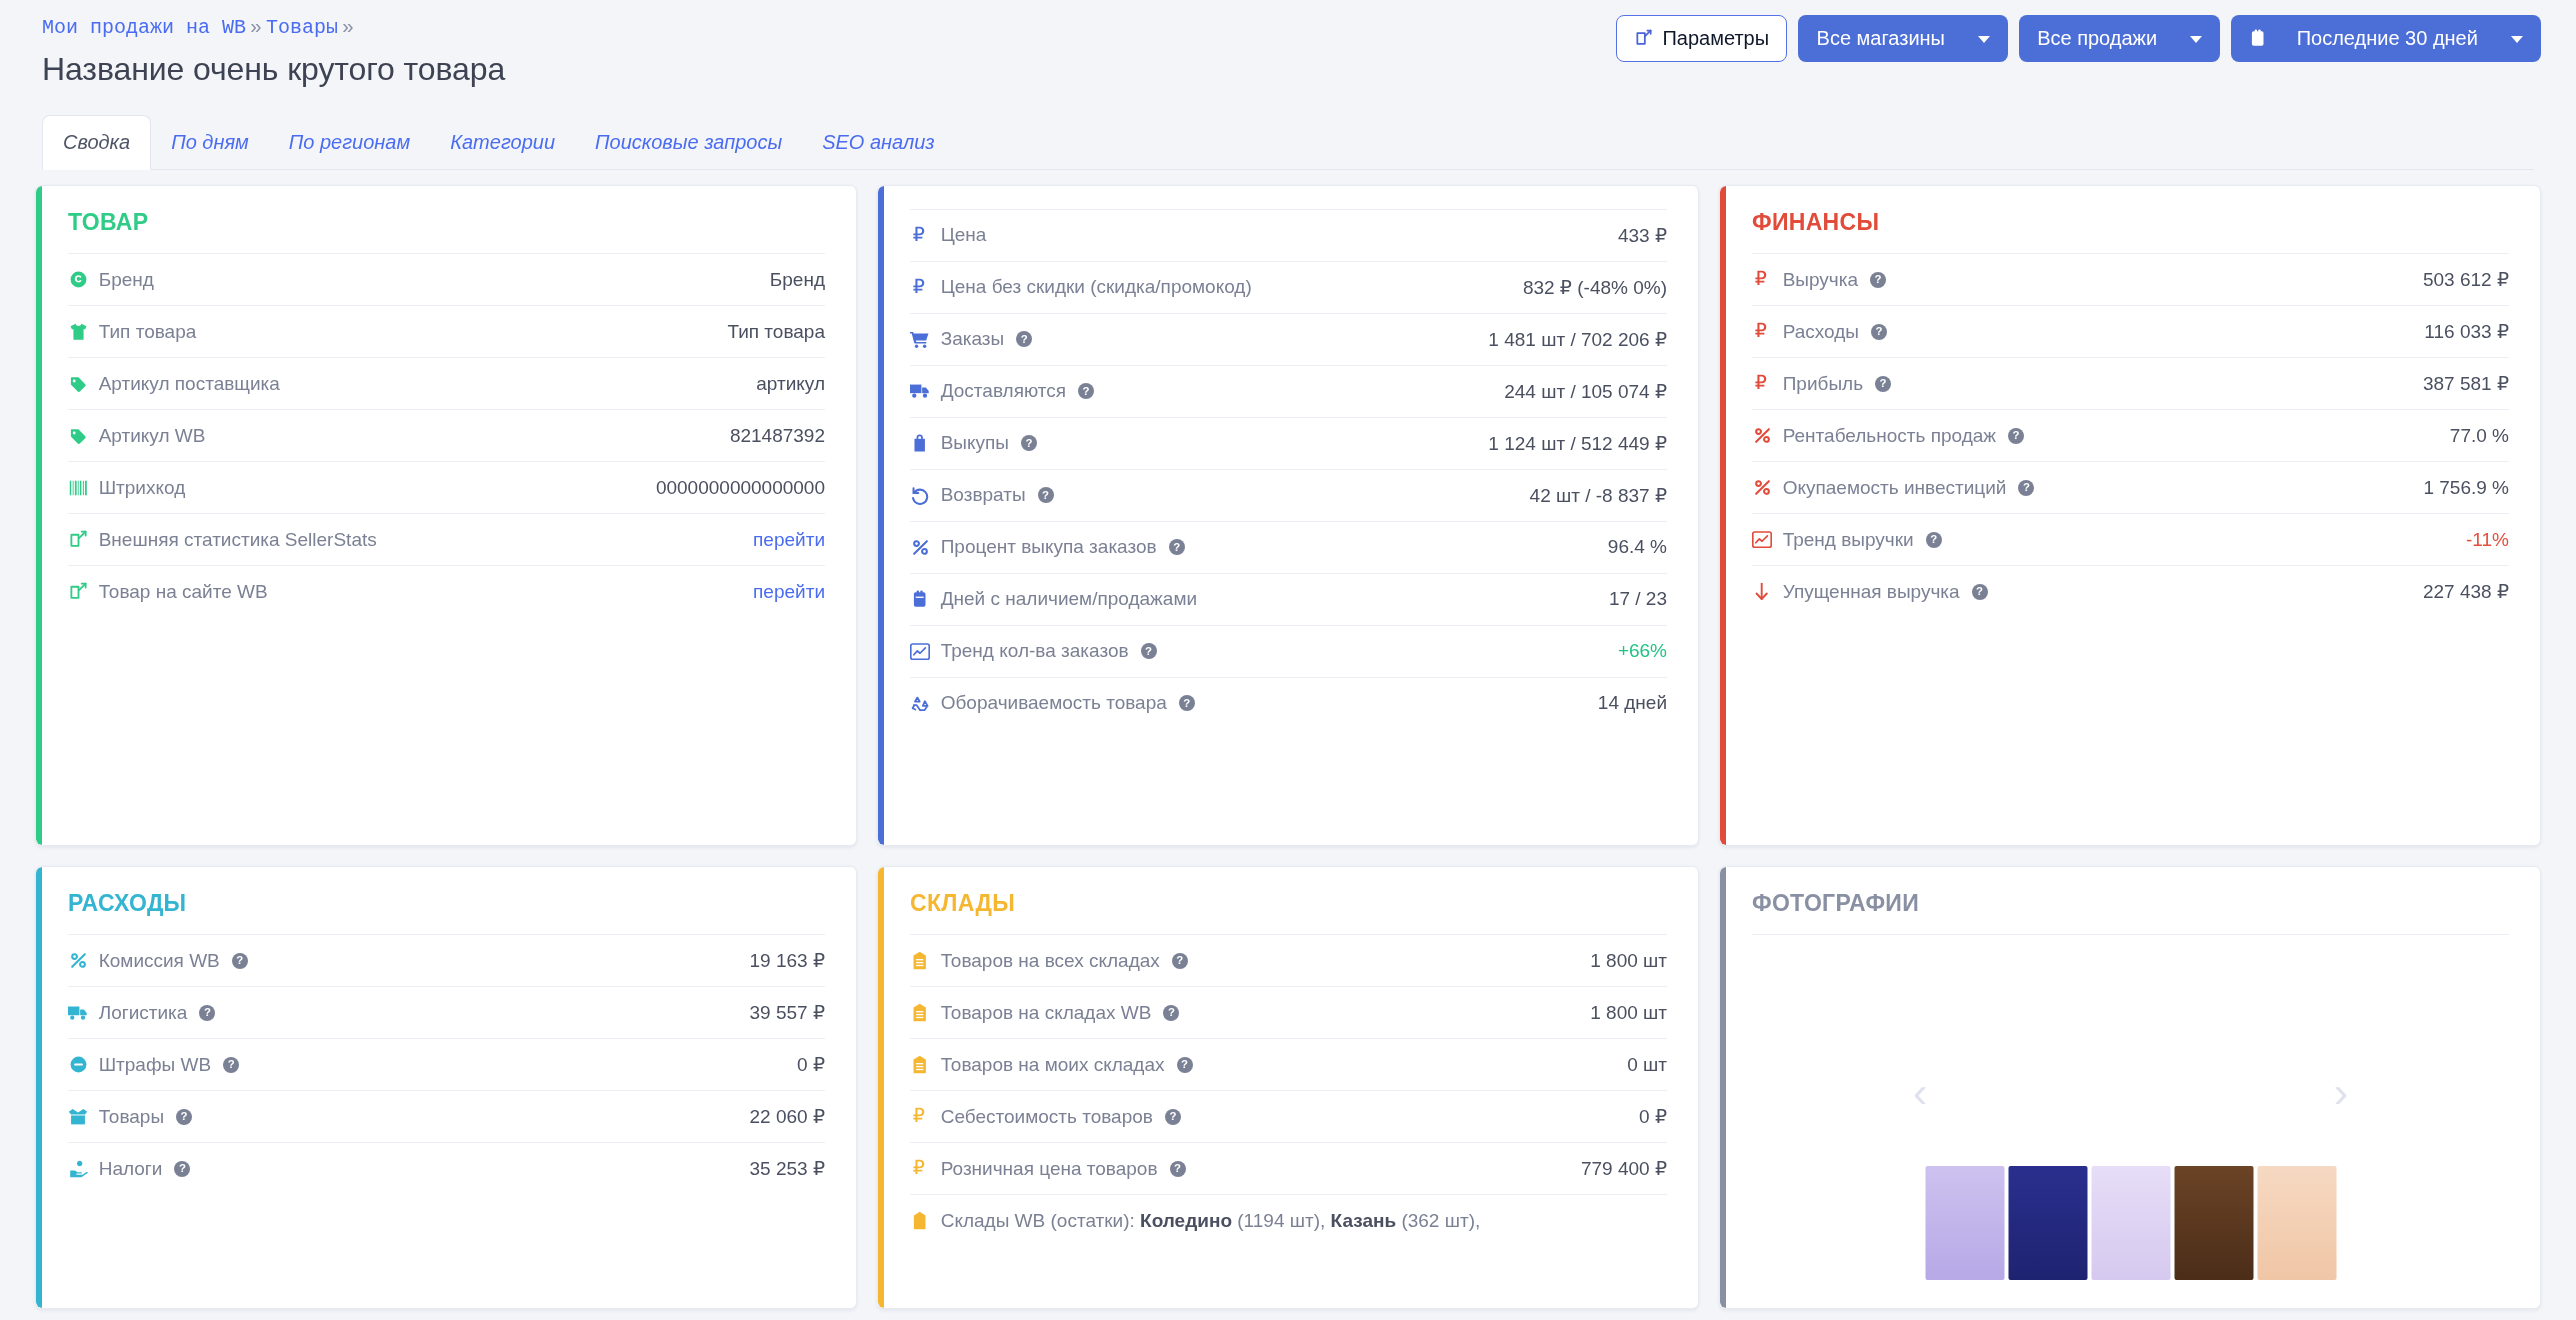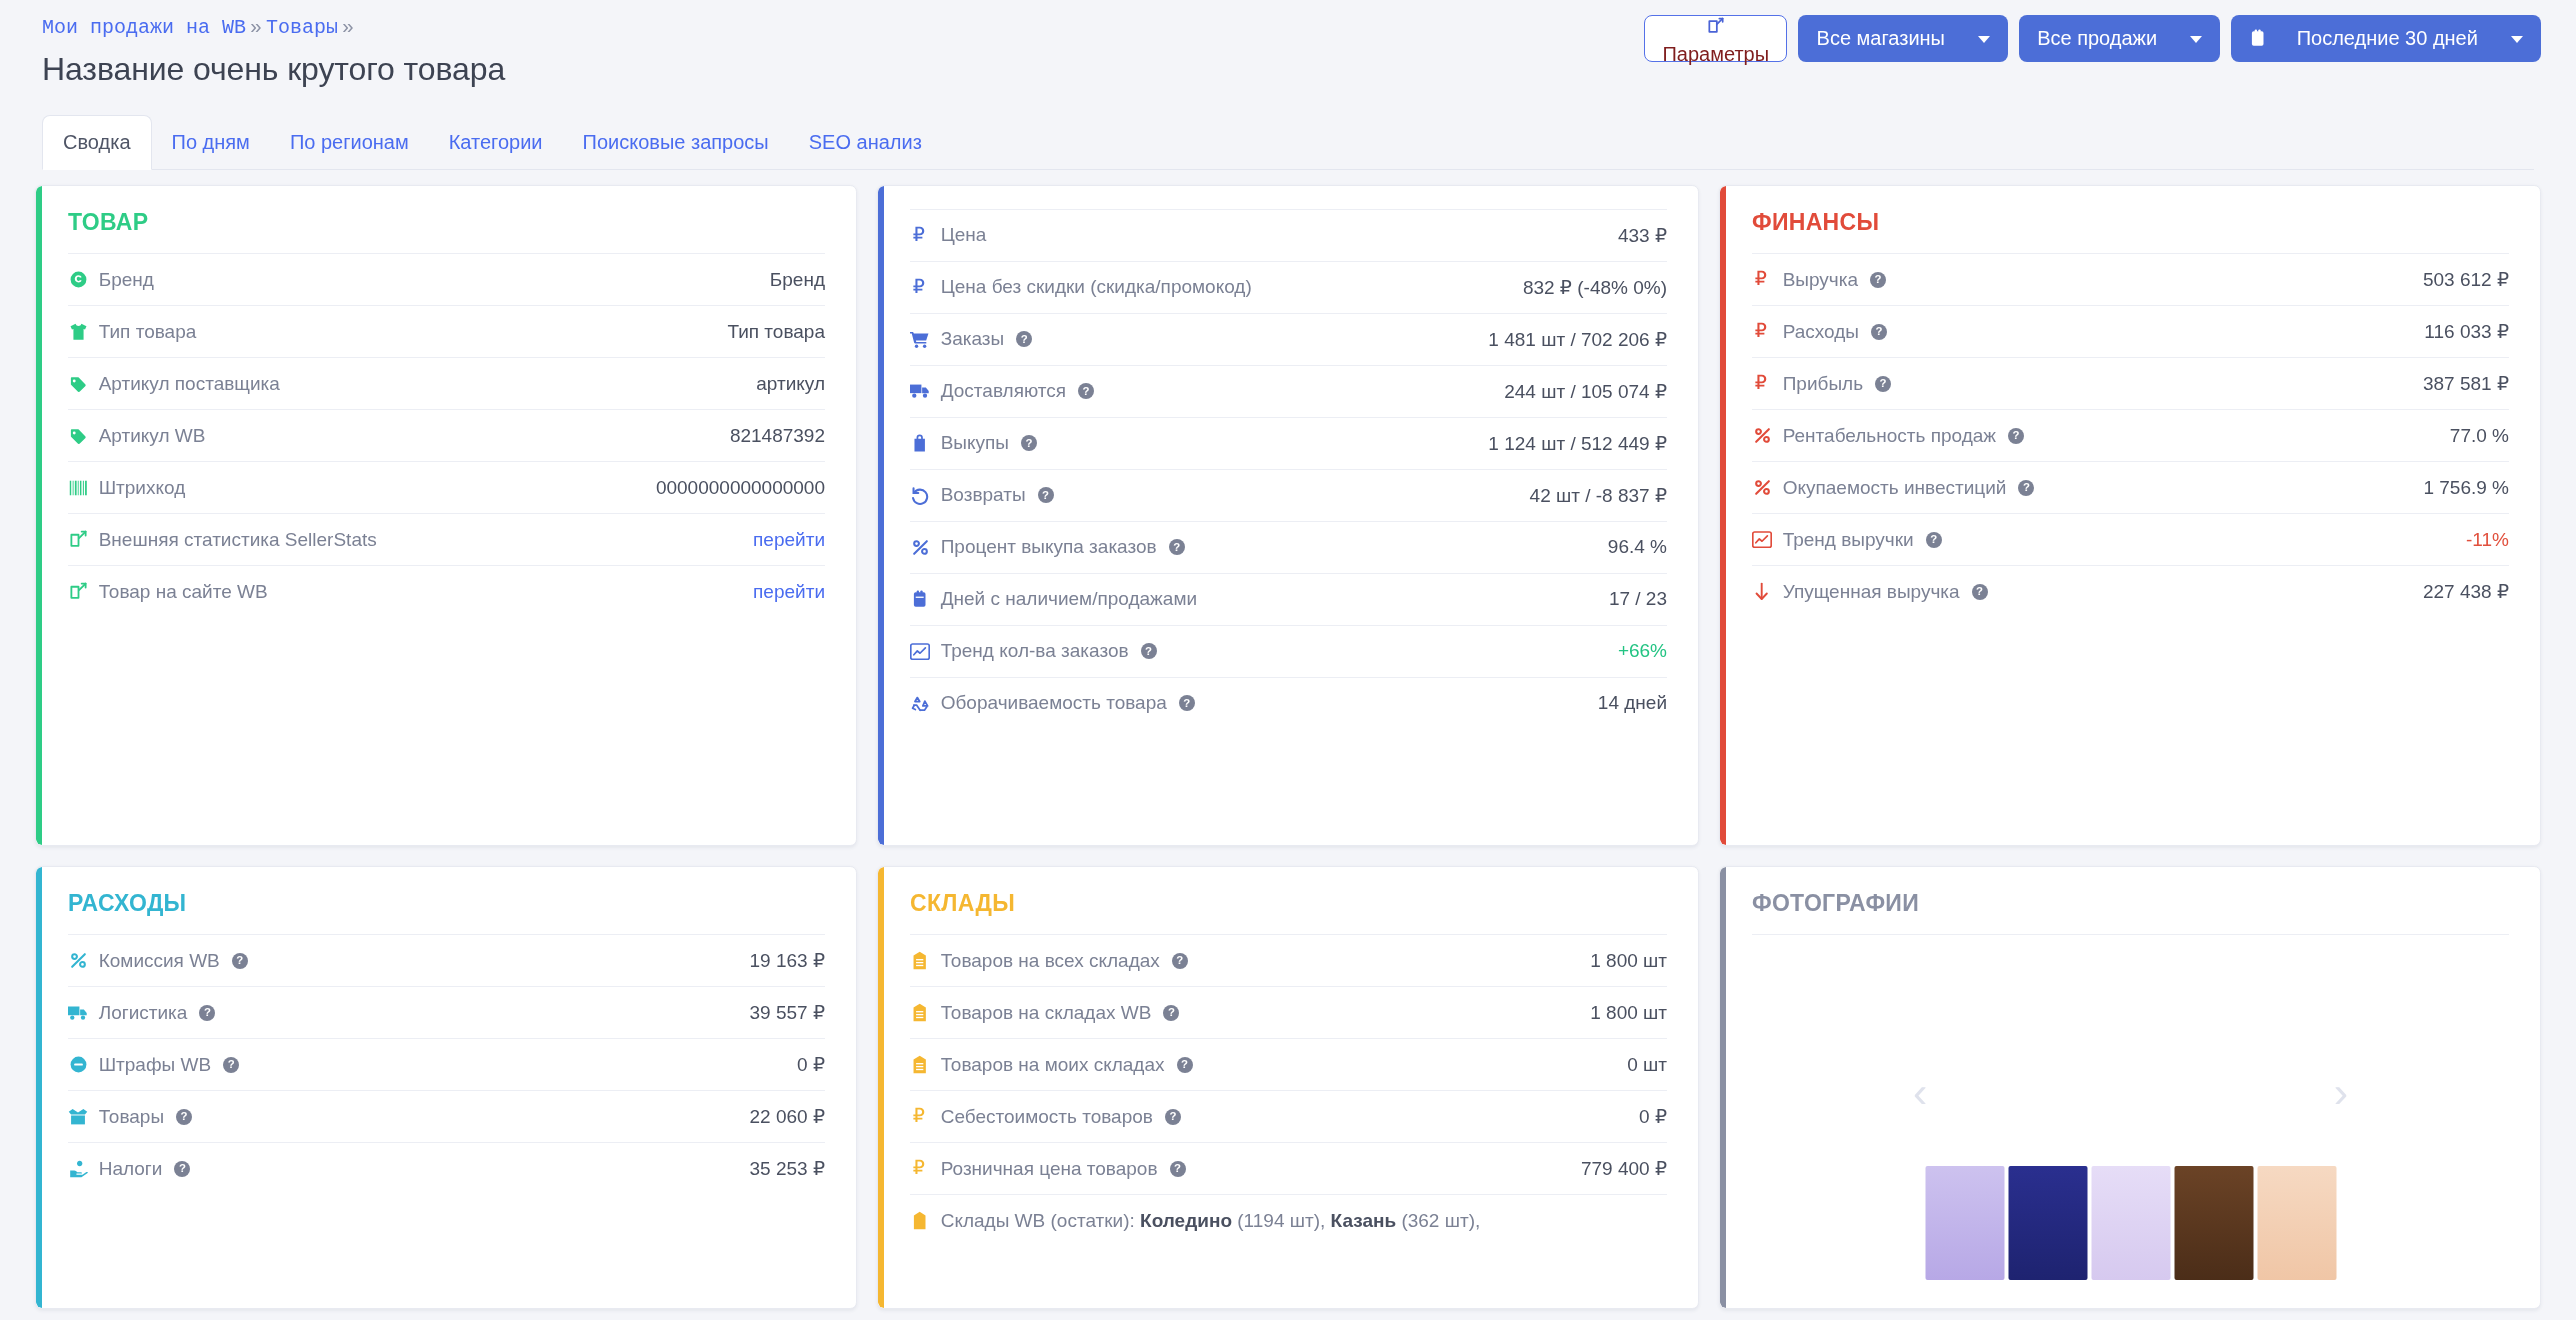--- a/index.html
+++ b/index.html
@@ -59,22 +59,21 @@
     font-size: 20px;
     line-height: 1;
     white-space: nowrap;
     cursor: pointer;
     border: 1.3px solid transparent;
     user-select: none;
   }
   .btn-outline {
     background: #ffffff;
     border-color: #5471e8;
-    color: #7f1d1d;
-    flex-direction: column;
+    color: #0f172a;
   }
   .btn-primary {
     background: #4c6ed7;
     color: #ffffff;
     gap: 30px;
   }
   .caret {
     display: inline-block;
     width: 0; height: 0;
     border-left: 6px solid transparent;
@@ -104,20 +103,21 @@
   .tab {
     display: flex;
     align-items: center;
     padding: 16px 20px;
     font-size: 20px;
     color: #4a6cf0;
     cursor: pointer;
     white-space: nowrap;
     position: relative;
     z-index: 2;
+    font-style: italic;
   }
   .tab.active {
     color: #4f5566;
     background: #ffffff;
     border: 1.3px solid #e3e6ef;
     border-bottom-color: #ffffff;
     border-radius: 8px 8px 0 0;
   }
 
   

